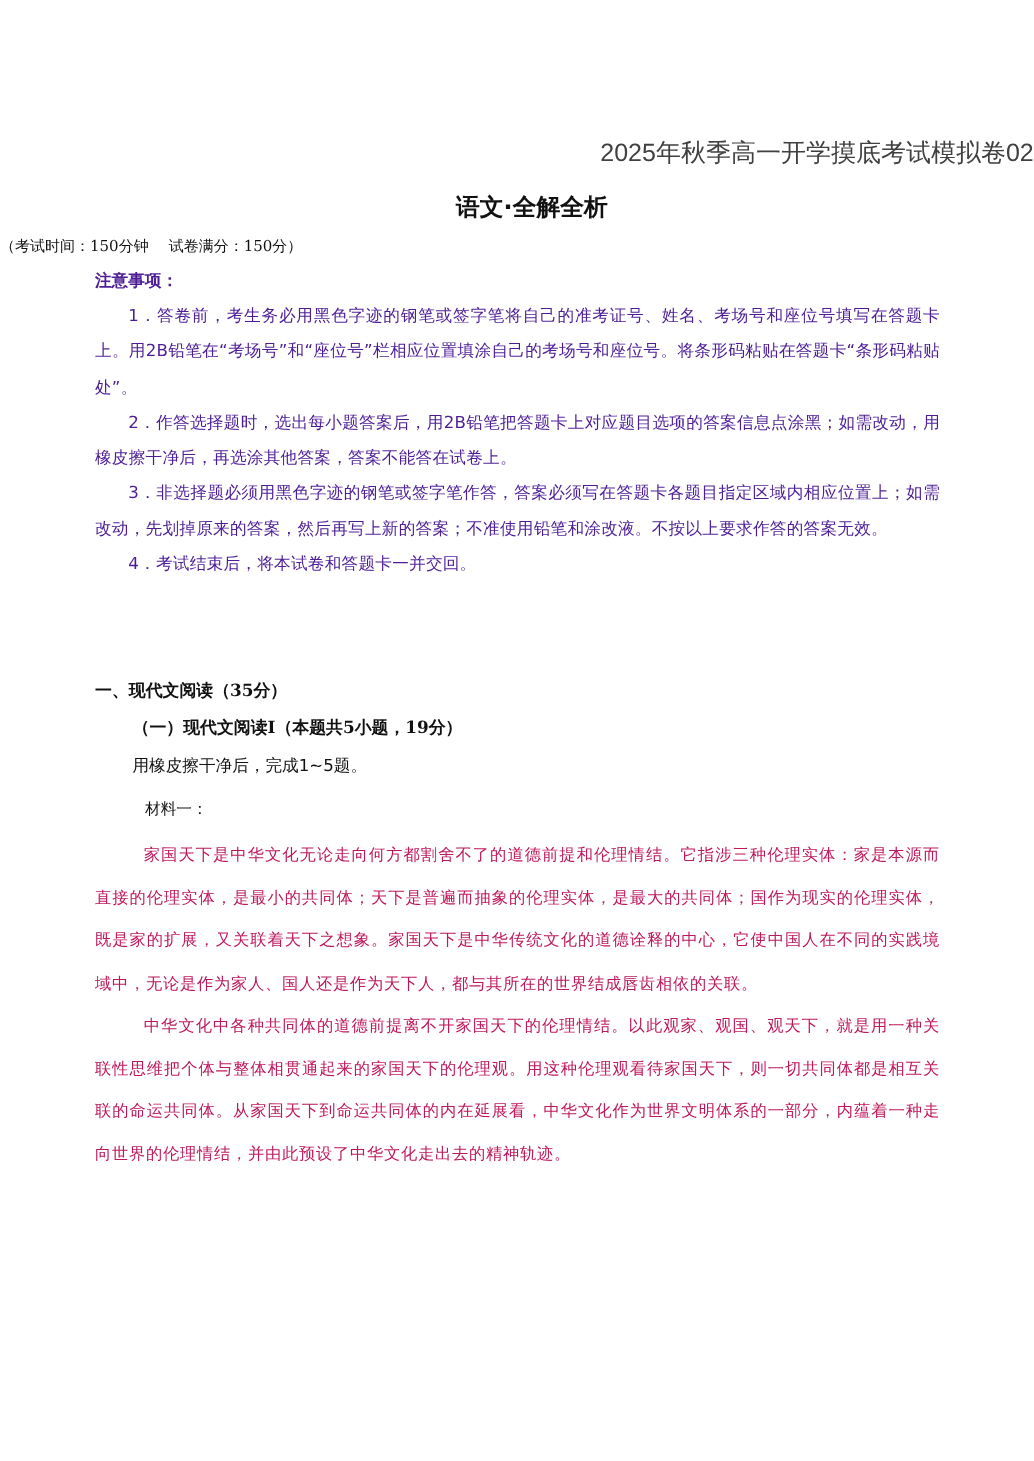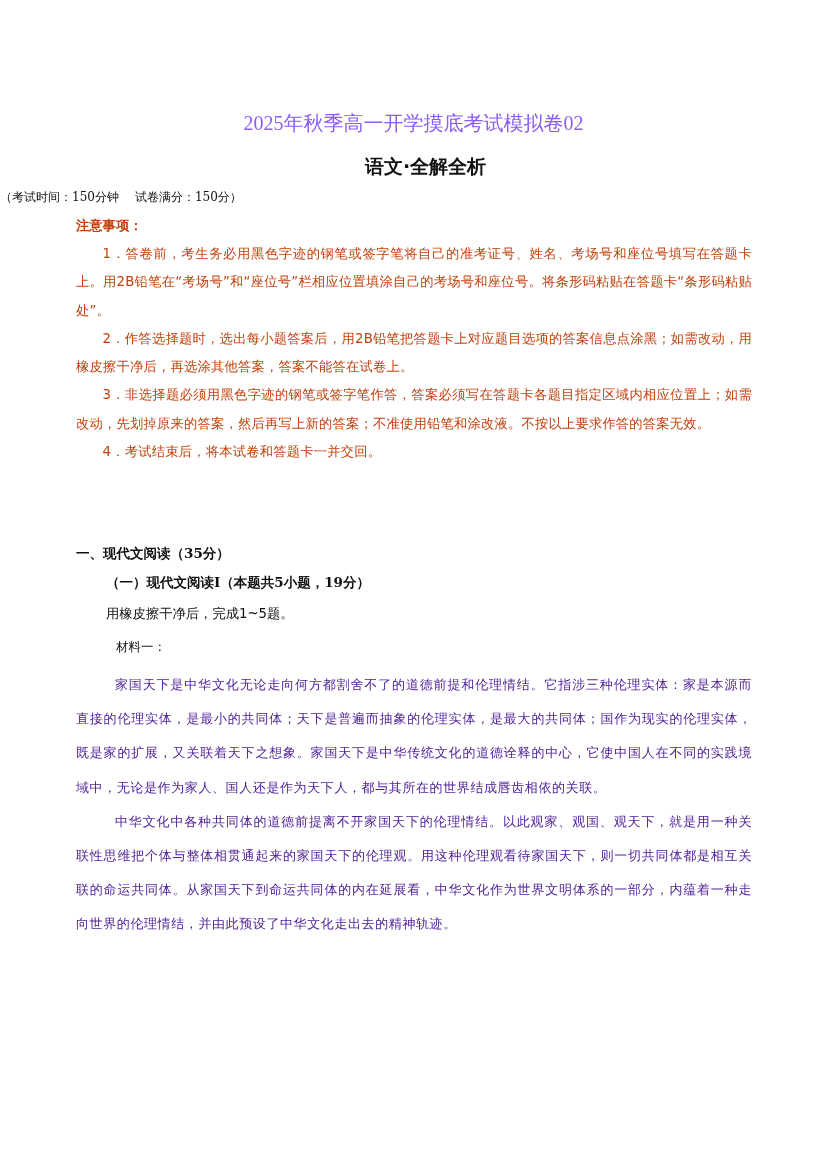--- a/index.html
+++ b/index.html
@@ -1,38 +1,38 @@
 <!DOCTYPE html>
 <html><head>
 <meta charset="utf-8">
 <style>
   html, body { margin: 0; padding: 0; background: #ffffff; }
   body { width: 827px; height: 1169px; position: relative; overflow: hidden; color: #111; }
   .page { position: absolute; left: 0; top: 0; width: 827px; height: 1169px; background: #fff; }
-  .title { position: absolute; top: 110px; left: 0; width: 827px; text-align: center;
-    font-family: Liberation Serif, serif; font-size: 20px; line-height: 26px; color: #8b5cf6; }
+  .title { position: absolute; top: 110px; left: 0; width: 827px; text-align: right;
+    font-family: Liberation Sans, sans-serif; font-size: 20px; line-height: 26px; color: #404040; }
   .subtitle { position: absolute; top: 153px; left: 12px; width: 827px; text-align: center;
     font-family: "DejaVu Sans", sans-serif; font-size: 19px; font-weight: bold; line-height: 26px; }
   .examinfo { position: absolute; top: 188px; left: 0; width: 827px; text-align: left;
     font-family: "DejaVu Serif", serif; font-size: 12px; line-height: 18px; }
   .examinfo .gap { display: inline-block; width: 16px; }
   .notes { position: absolute; left: 76px; top: 214px; width: 676px;
-    font-family: "DejaVu Sans", sans-serif; font-size: 13.3px; color: #c2410c; }
+    font-family: "DejaVu Sans", sans-serif; font-size: 13.3px; color: #4c1d95; }
   .notes-heading { font-weight: bold; line-height: 24px; height: 26px; }
   .note-item { text-indent: 2em; line-height: 28.3px; text-align: justify; letter-spacing: 0.2px; }
   .section { position: absolute; left: 76px; top: 542px; width: 700px;
     font-family: "DejaVu Serif", serif; font-size: 13.5px; font-weight: bold; line-height: 22px; }
   .subsection { position: absolute; left: 106px; top: 571px; width: 660px;
     font-family: "DejaVu Serif", serif; font-size: 13.5px; font-weight: bold; line-height: 22px; }
   .instruction { position: absolute; left: 106px; top: 603px; width: 660px;
     font-family: "DejaVu Sans", sans-serif; font-size: 13.3px; line-height: 22px; }
   .material-label { position: absolute; left: 116px; top: 636px; width: 400px;
     font-family: "DejaVu Serif", serif; font-size: 12.5px; line-height: 22px; }
   .passage { position: absolute; left: 76px; top: 668px; width: 676px;
-    font-family: "DejaVu Serif", serif; font-size: 13px; color: #4c1d95; }
+    font-family: "DejaVu Serif", serif; font-size: 13px; color: #be185d; }
   .passage p { margin: 0; text-indent: 3em; line-height: 34.2px; text-align: justify; letter-spacing: 0.6px; }
 </style>
 </head>
 <body>
 
 <div class="page">
 
   <div class="title">2025年秋季高一开学摸底考试模拟卷02</div>
   <div class="subtitle">语文·全解全析</div>
   <div class="examinfo">

